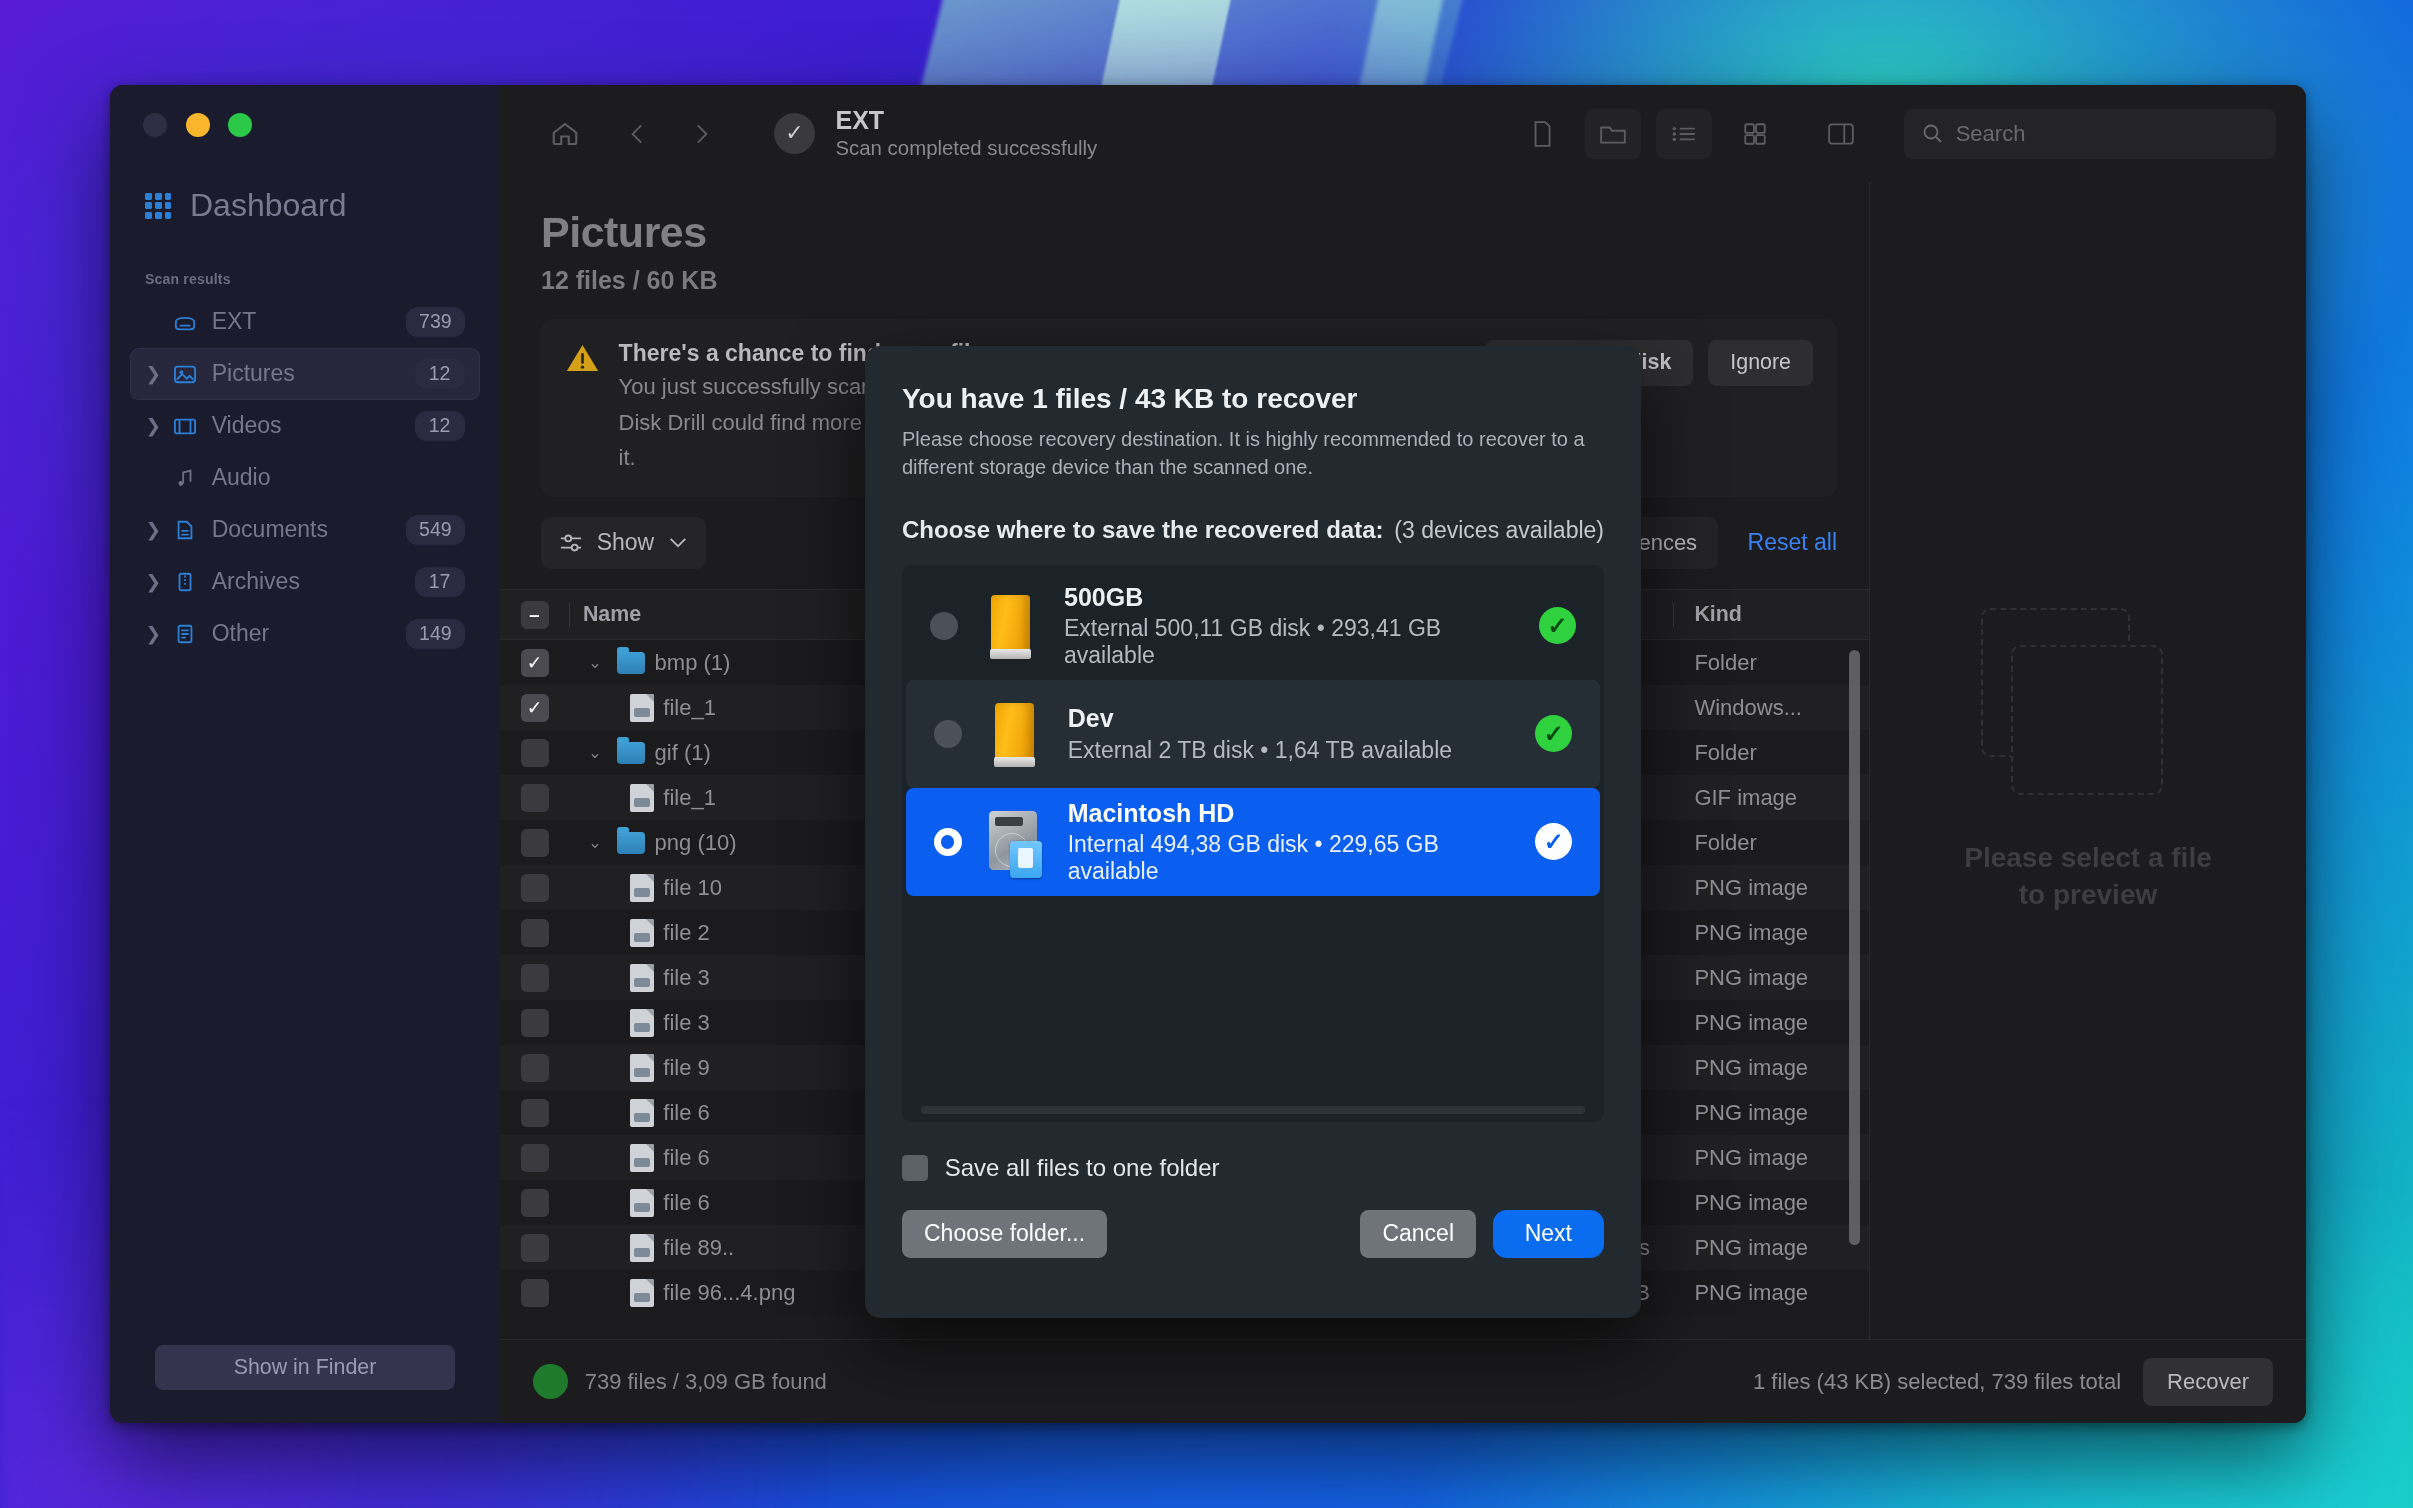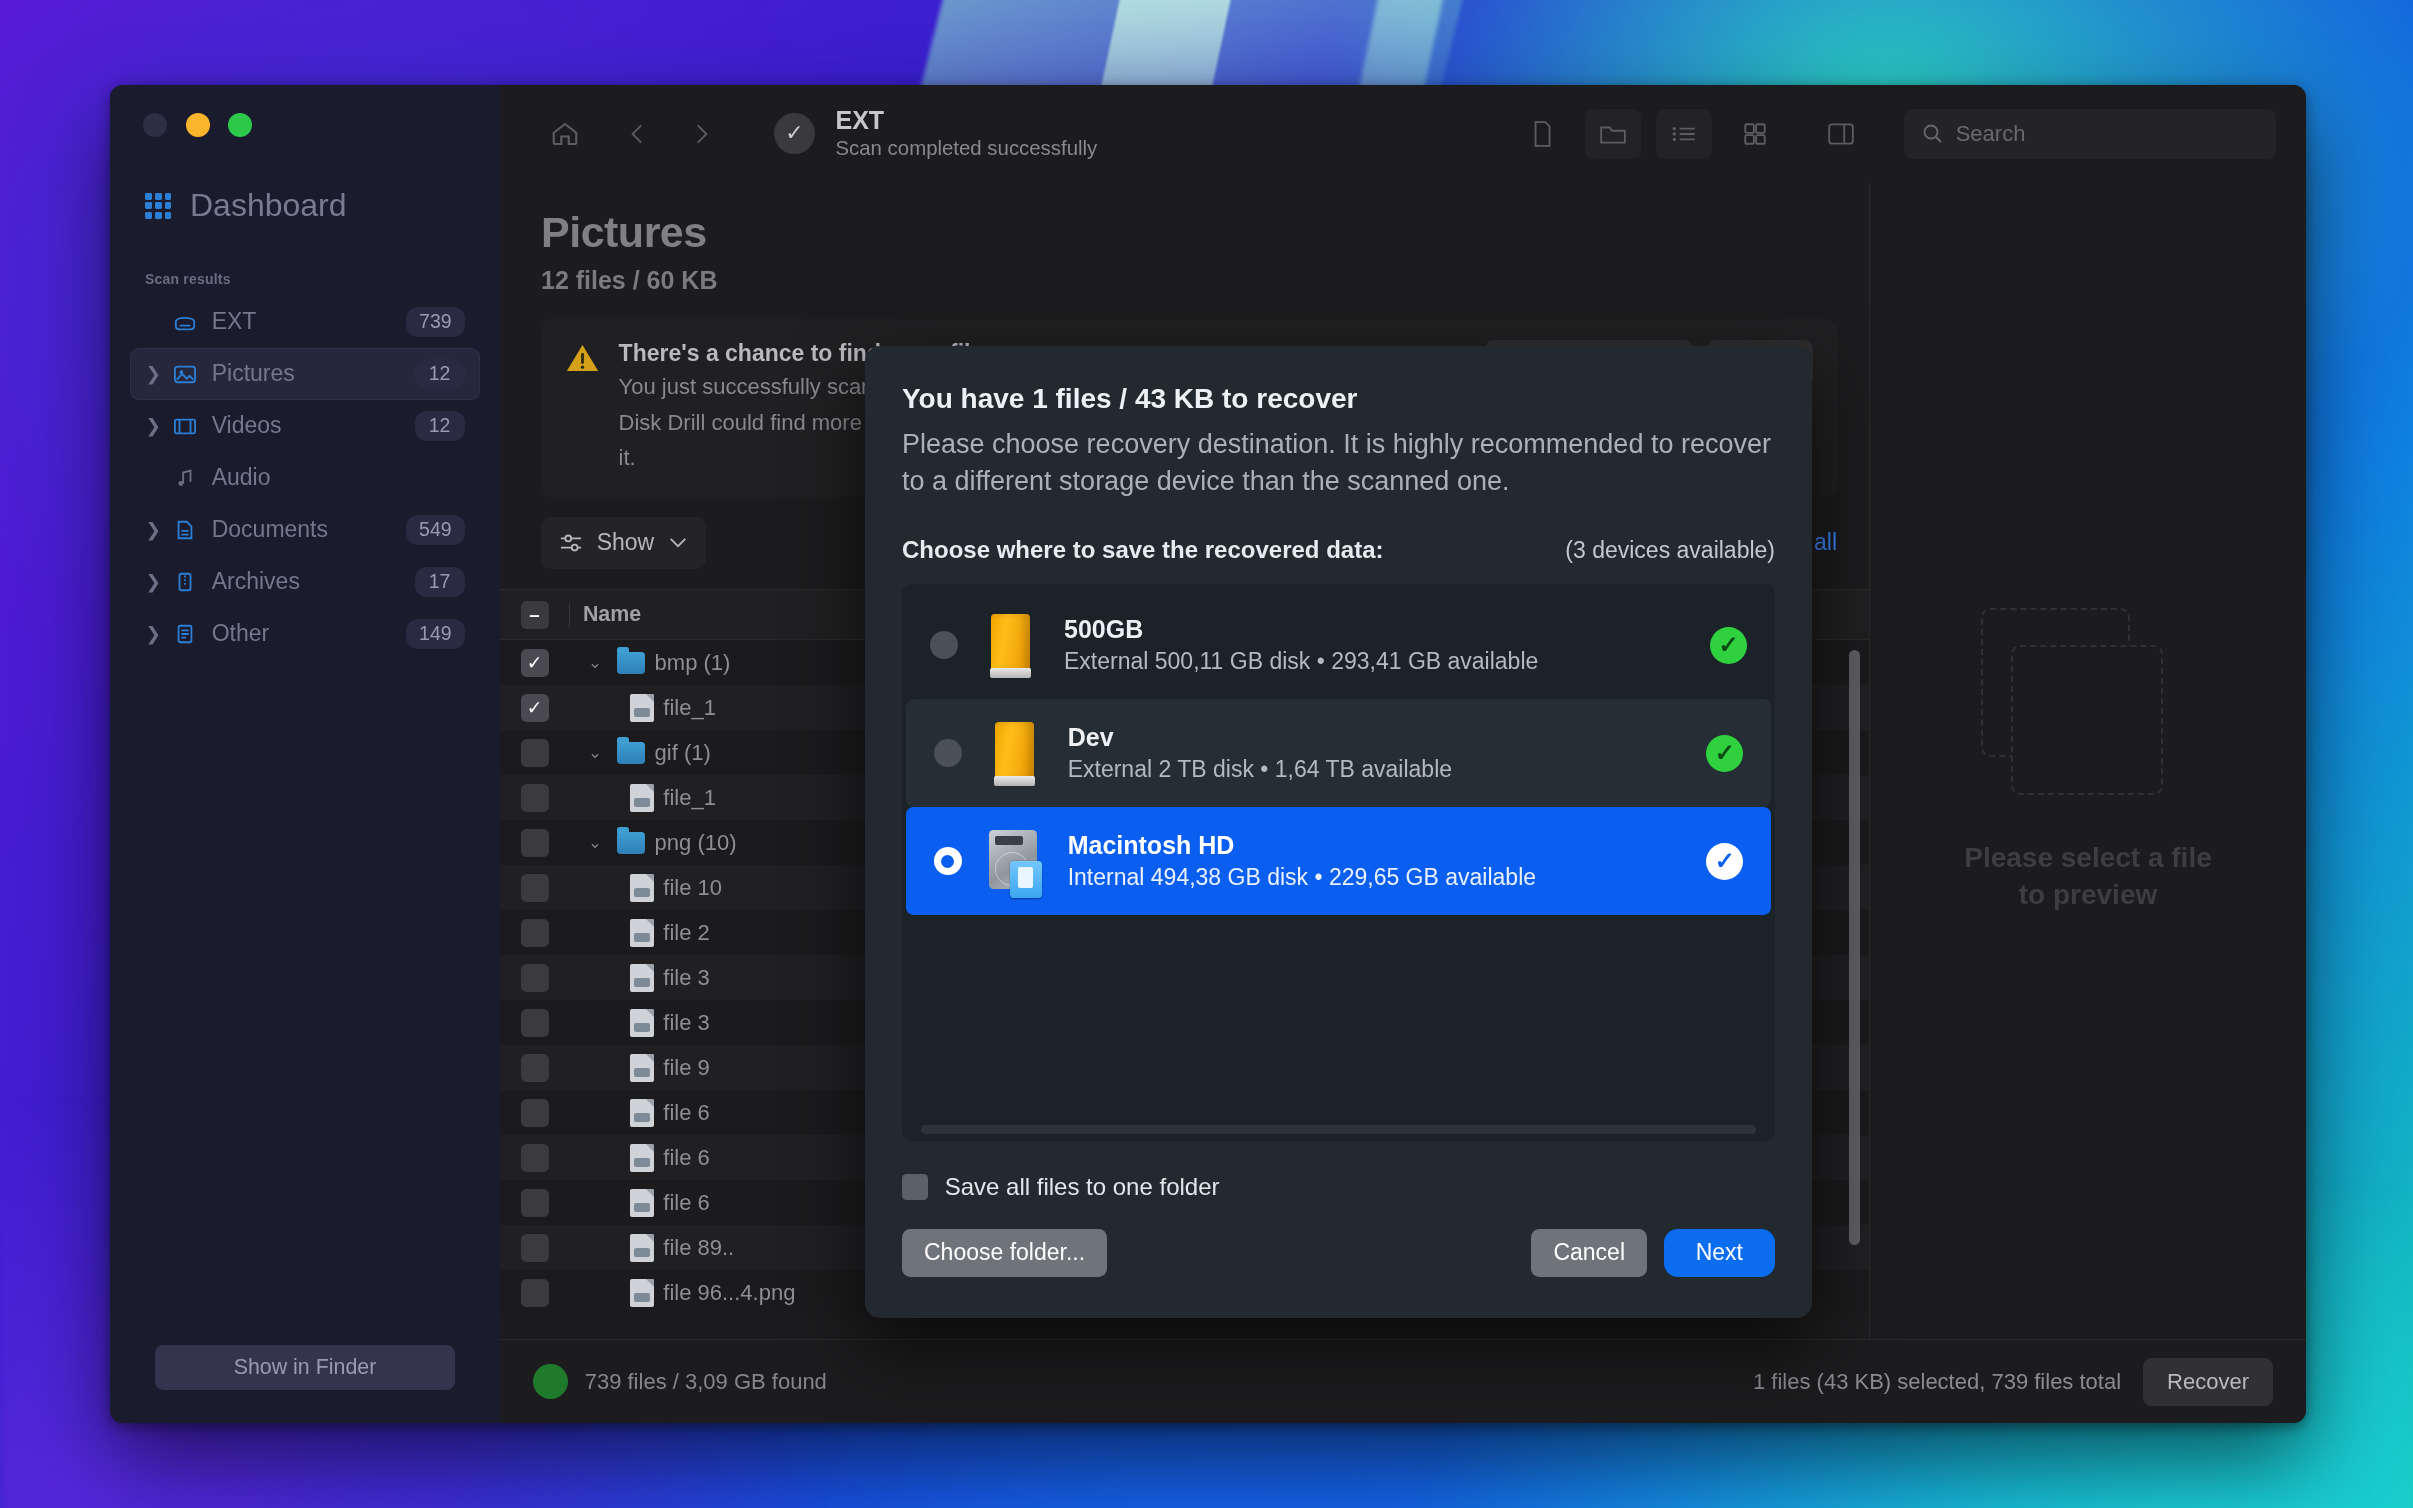--- a/index.html
+++ b/index.html
@@ -238,29 +238,29 @@
   .sb-right { margin-left: auto; display: flex; align-items: center; gap: 22px; }
   #sb-count { color: #8b8b90; font-size: 22px; }
   #recover-button {
     background: #313134; color: #b9b9be; border: none; border-radius: 8.4px;
     height: 48px; padding: 0 24px; font-size: 22px; font-family: inherit; cursor: default;
   }
 
   
   #modal-scrim { position: absolute; inset: 0; }
   #modal {
-    position: absolute; left: 755px; top: 261px; width: 947px; height: 972px;
+    position: absolute; left: 755px; top: 261px; width: 776px; height: 972px;
     background: #222a30; border-radius: 15px;
     box-shadow: 0 28px 74px rgba(0,0,0,.65);
     padding: 37px 37px 0 37px;
     display: flex; flex-direction: column;
     color: #d4d7da;
   }
   .m-title { font-size: 28px; font-weight: 700; color: #eef1f3; }
-  .m-desc { font-size: 27px; color: #aab1b7; line-height: 1.38; margin-top: 11px; }
+  .m-desc { font-size: 20px; color: #aab1b7; line-height: 1.38; margin-top: 11px; }
   .m-choose-row { display: flex; align-items: baseline; margin-top: 35px; }
   .m-choose { font-size: 24px; font-weight: 700; color: #e8ebee; }
   .m-devices { margin-left: auto; font-size: 23px; color: #c3c9ce; }
   #device-list {
     margin-top: 20.4px; background: #1c2328; border-radius: 9.3px;
     height: 557px; padding: 7.4px 0 0 0; overflow: hidden; position: relative;
   }
   .dev-row {
     display: flex; align-items: center; height: 108px;
     margin: 0 0; padding: 0 28px; gap: 24px;

